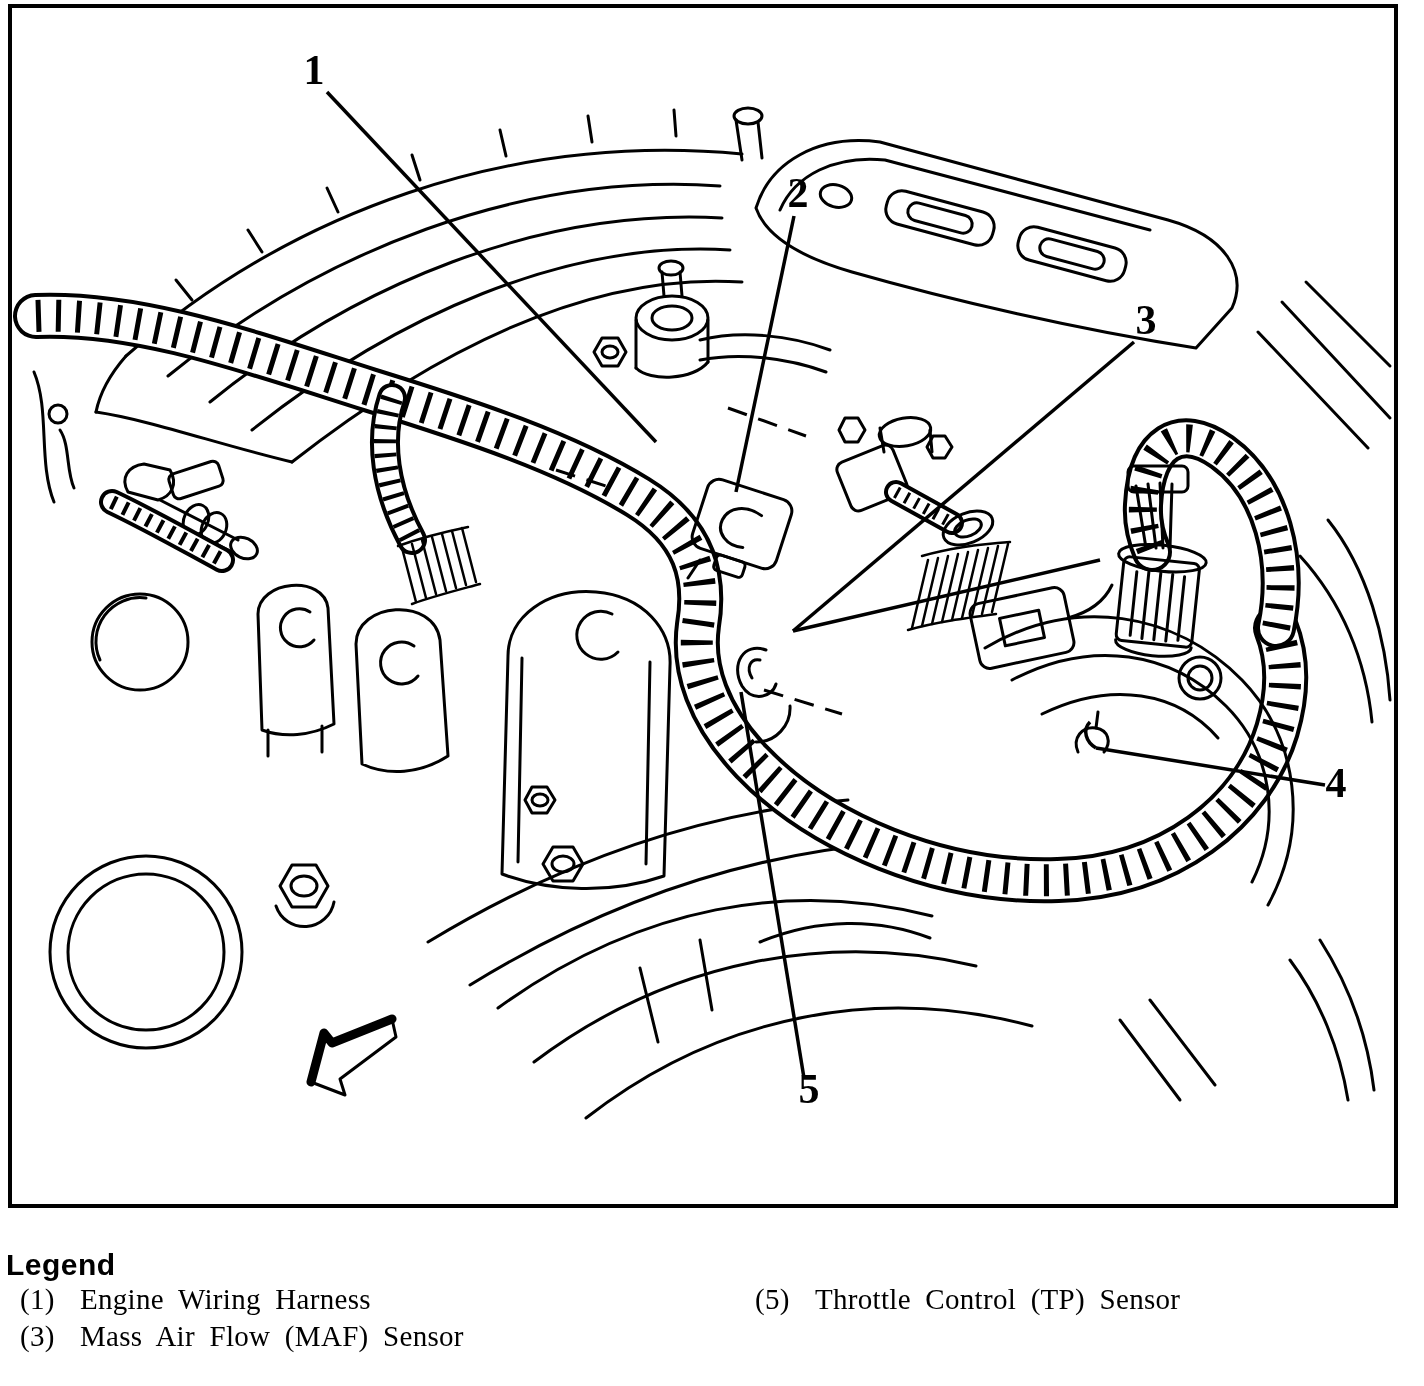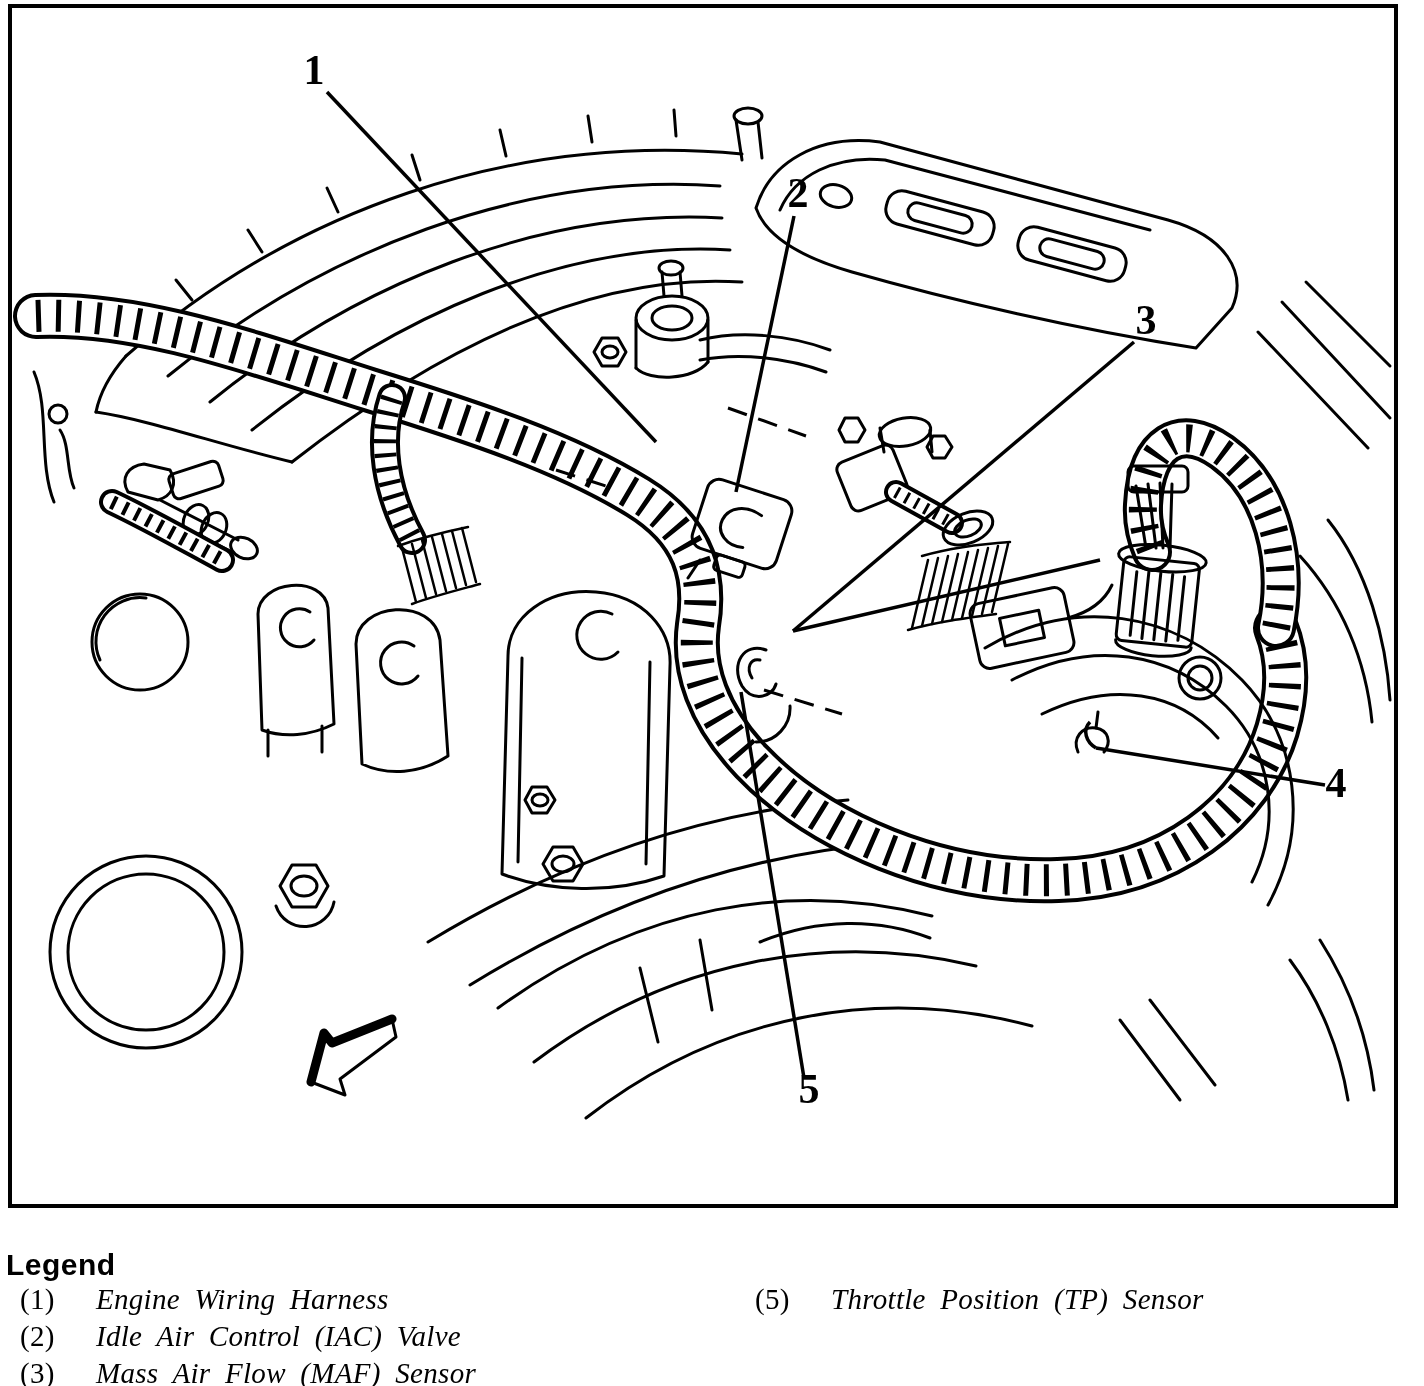--- a/index.html
+++ b/index.html
@@ -11,21 +11,21 @@
   .legend{position:absolute;left:0;top:1248px;width:1424px;height:138px;}
   .legend-title{position:absolute;left:6px;top:0;
                 font-family:"Liberation Sans",sans-serif;font-weight:bold;
                 font-size:30px;letter-spacing:0.5px;}
   .legend-col{position:absolute;top:33px;}
   .legend-col.left{left:20px;}
   .legend-col.right{left:755px;}
   .legend-item{height:37px;line-height:37px;font-size:29px;white-space:nowrap;
                word-spacing:7px;letter-spacing:0.3px;}
   .legend-item .num{display:inline-block;min-width:48px;}
-  .legend-item .lbl{margin-left:28px;font-style:italic;}
+  .legend-item .lbl{margin-left:12px;}
 </style>
 </head>
 <body>
 
 <div class="figure">
 
 <svg class="diagram" width="1424" height="1240" viewBox="0 0 1424 1240">
 
   <g stroke="#000" fill="none" stroke-width="3" stroke-linecap="round" stroke-linejoin="round">
 
@@ -291,27 +291,24 @@
 </svg>
 
   <div class="legend">
     <div class="legend-title">Legend</div>
 
     <div class="legend-col left">
       <div class="legend-item">
         <span class="num">(1)</span><span class="lbl">Engine Wiring Harness</span>
       </div>
       <div class="legend-item">
-        <span class="num">(2)</span><span class="lbl">Idle Air Control (IAC) Valve</span>
-      </div>
-      <div class="legend-item">
         <span class="num">(3)</span><span class="lbl">Mass Air Flow (MAF) Sensor</span>
       </div>
     </div>
 
     <div class="legend-col right">
       <div class="legend-item">
-        <span class="num">(5)</span><span class="lbl">Throttle Position (TP) Sensor</span>
+        <span class="num">(5)</span><span class="lbl">Throttle Control (TP) Sensor</span>
       </div>
     </div>
   </div>
 
 </div>
 
 </body></html>

